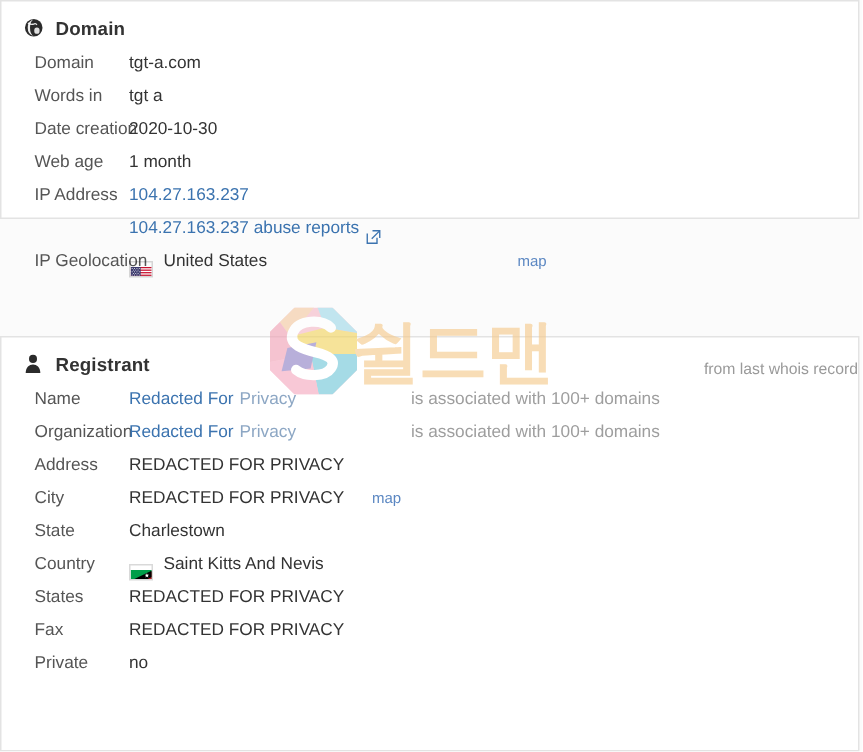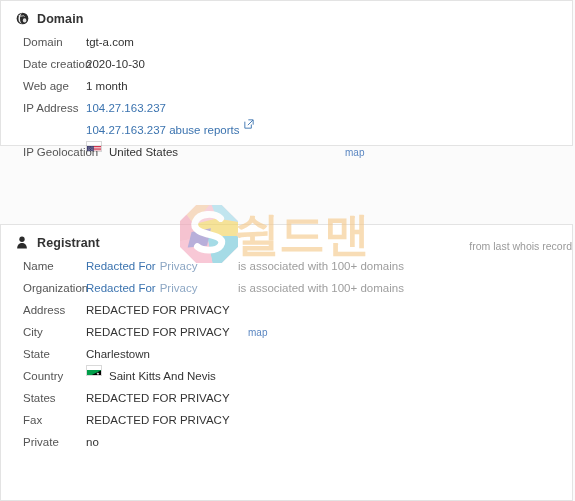--- a/index.html
+++ b/index.html
@@ -95,27 +95,28 @@
     font-size: 11.5px;
     white-space: nowrap;
   }
   .cell-value {
     width: 152px;
     min-width: 152px;
     color: #333333;
     font-size: 11.5px;
     white-space: nowrap;
     display: flex;
-    align-items: flex-start;
+    align-items: flex-end;
   }
   .cell-value.wide { width: 175px; min-width: 175px; }
   .cell-extra {
     color: #9e9e9e;
     font-size: 11.5px;
     white-space: nowrap;
+    margin-left: 36px;
   }
 
   .link {
     color: #3b73af;
     text-decoration: none;
     cursor: pointer;
   }
   .link-soft {
     color: #8da7c4;
     text-decoration: none;
@@ -201,20 +202,26 @@
 
     <div class="rows">
 
       <div class="row">
         <div class="cell-label">Domain</div>
         <div class="cell-value wide">
           <span>tgt-a.com</span>
         </div>
       </div>
 
+      <div class="row">
+        <div class="cell-label">Words in</div>
+        <div class="cell-value wide">
+          <span>tgt a</span>
+        </div>
+      </div>
 
       <div class="row">
         <div class="cell-label">Date creation</div>
         <div class="cell-value wide">
           <span>2020-10-30</span>
         </div>
       </div>
 
       <div class="row">
         <div class="cell-label">Web age</div>

